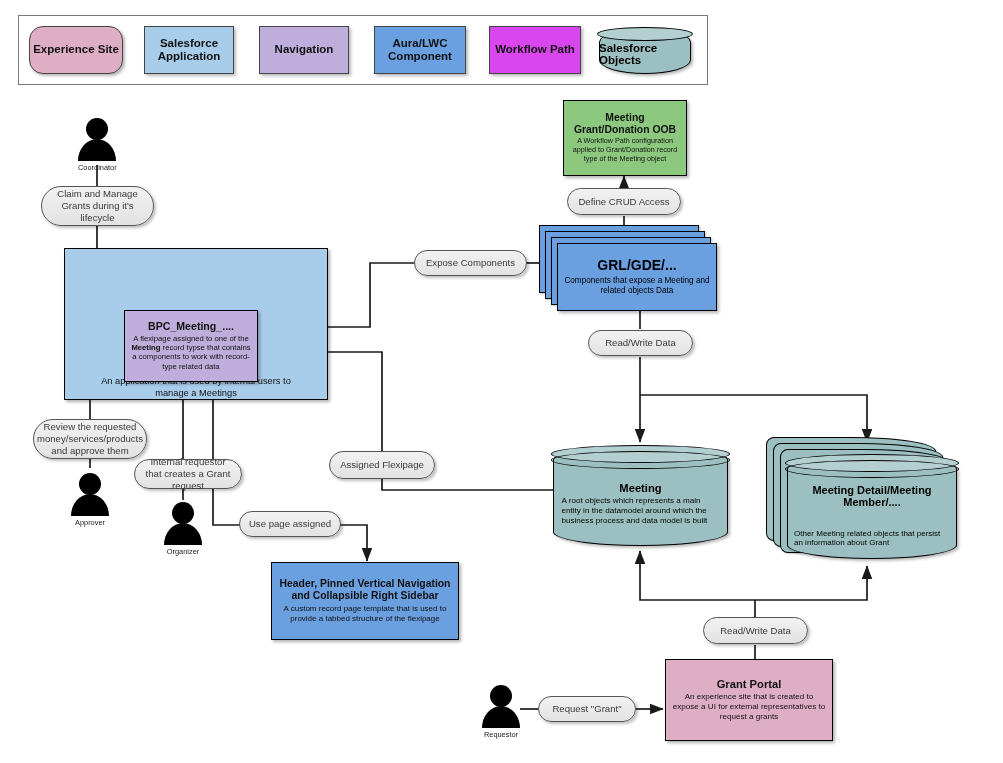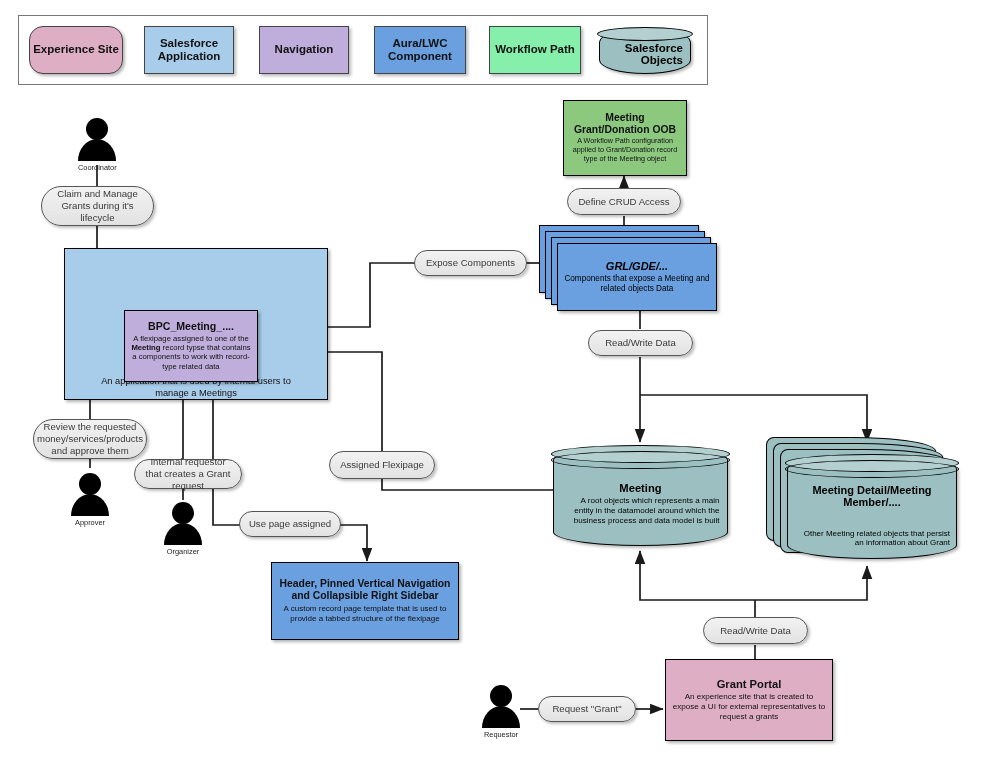--- a/index.html
+++ b/index.html
@@ -30,21 +30,21 @@
   
   .cyl{position:absolute;box-sizing:border-box;}
   .cyl .body{position:absolute;inset:0;border:1.6px solid #000;border-radius:50%/14px;
      box-shadow:2px 2px 3px rgba(0,0,0,.28);}
   .cyl .lid{position:absolute;left:-1.6px;right:-1.6px;top:-1px;height:20px;
      border:1.6px solid #000;border-radius:50%/50%;box-sizing:border-box;}
   .cyl .lid2{position:absolute;left:-1.6px;right:-1.6px;top:5px;height:18px;
      border:1.6px solid #000;border-radius:50%/50%;box-sizing:border-box;border-bottom-color:#000;background:transparent;}
   .cyl .txt{position:absolute;left:0;right:0;top:0;bottom:0;
      display:flex;flex-direction:column;align-items:center;justify-content:center;
-     text-align:right;padding:0 8px;box-sizing:border-box;}
+     text-align:left;padding:0 0;box-sizing:border-box;}
 
   
   .pill{position:absolute;box-sizing:border-box;border:1.5px solid #555;
     background:linear-gradient(#f2f2f2,#e2e2e2);
     border-radius:999px;box-shadow:2px 2px 3px rgba(0,0,0,.25);
     display:flex;align-items:center;justify-content:center;text-align:center;
     font-size:9.6px;color:#3a3a3a;line-height:1.25;padding:2px 8px;}
 
   
   .actor{position:absolute;display:flex;flex-direction:column;align-items:center;}
@@ -121,21 +121,21 @@
     </div>
     <div class="legend-box" style="left:125px;top:10px;width:90px;height:48px;background:#a8cdeb;">
       <span>Salesforce Application</span>
     </div>
     <div class="legend-box" style="left:240px;top:10px;width:90px;height:48px;background:#bfaedb;">
       <span>Navigation</span>
     </div>
     <div class="legend-box" style="left:355px;top:10px;width:92px;height:48px;background:#6a9fe0;">
       <span>Aura/LWC Component</span>
     </div>
-    <div class="legend-box" style="left:470px;top:10px;width:92px;height:48px;background:#86efac;">
+    <div class="legend-box" style="left:470px;top:10px;width:92px;height:48px;background:#d946ef;">
       <span>Workflow Path</span>
     </div>
 
     <div class="cyl" style="left:580px;top:12px;width:92px;height:46px;">
       <div class="body" style="background:#9cc0c1;"></div>
       <div class="lid" style="background:#b3cfd0;height:14px;"></div>
       <div class="txt" style="font-size:11.5px;font-weight:bold;padding-top:6px;">
         <span>Salesforce Objects</span>
       </div>
     </div>
@@ -178,21 +178,21 @@
     <div class="ttl" style="font-size:10.4px;">Meeting</div>
     <div class="ttl" style="font-size:10.4px;">Grant/Donation OOB</div>
     <div class="desc" style="font-size:7.2px;width:116px;margin-top:2px;">A Workflow Path configuration applied to Grant/Donation record type of the Meeting object</div>
   </div>
 
   <div class="stack" style="left:539px;top:225px;width:180px;height:88px;">
     <div class="layer" style="left:0;top:0;width:160px;height:68px;background:#6a9fe0;"></div>
     <div class="layer" style="left:6px;top:6px;width:160px;height:68px;background:#6a9fe0;"></div>
     <div class="layer" style="left:12px;top:12px;width:160px;height:68px;background:#6a9fe0;"></div>
     <div class="front" style="left:18px;top:18px;width:160px;height:68px;background:#6a9fe0;">
-      <div class="ttl" style="font-size:11px;font-style:italic;">GRL/GDE/...</div>
+      <div class="ttl" style="font-size:14px;">GRL/GDE/...</div>
       <div class="desc" style="font-size:8.2px;width:150px;margin-top:2px;">Components that expose a Meeting and related objects Data</div>
     </div>
   </div>
 
   <div class="cyl" style="left:553px;top:446px;width:175px;height:100px;">
     <div class="body" style="background:#9cc0c1;"></div>
     <div class="lid" style="background:#b3cfd0;height:18px;"></div>
     <div class="lid2" style="border-color:#000;background:transparent;"></div>
     <div class="txt" style="padding-top:16px;">
       <div class="ttl" style="font-size:11.2px;">Meeting</div>

